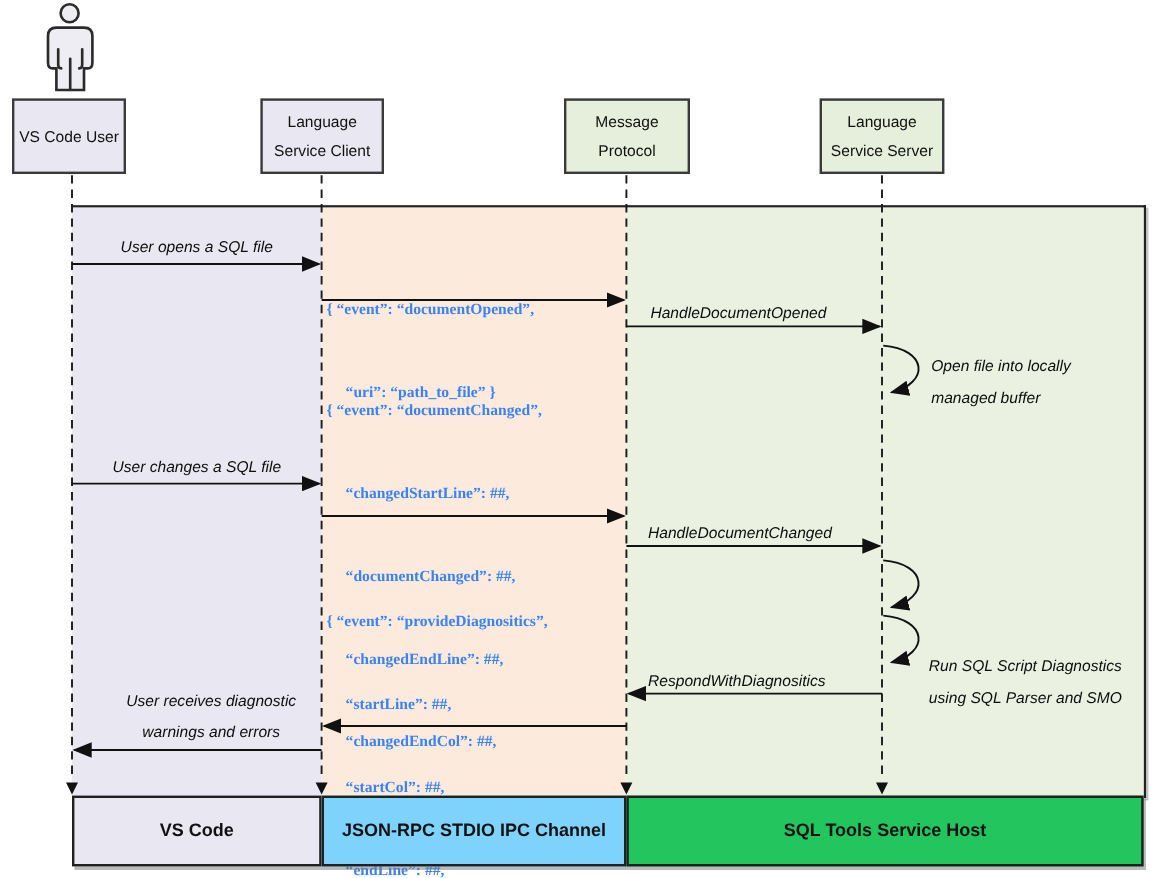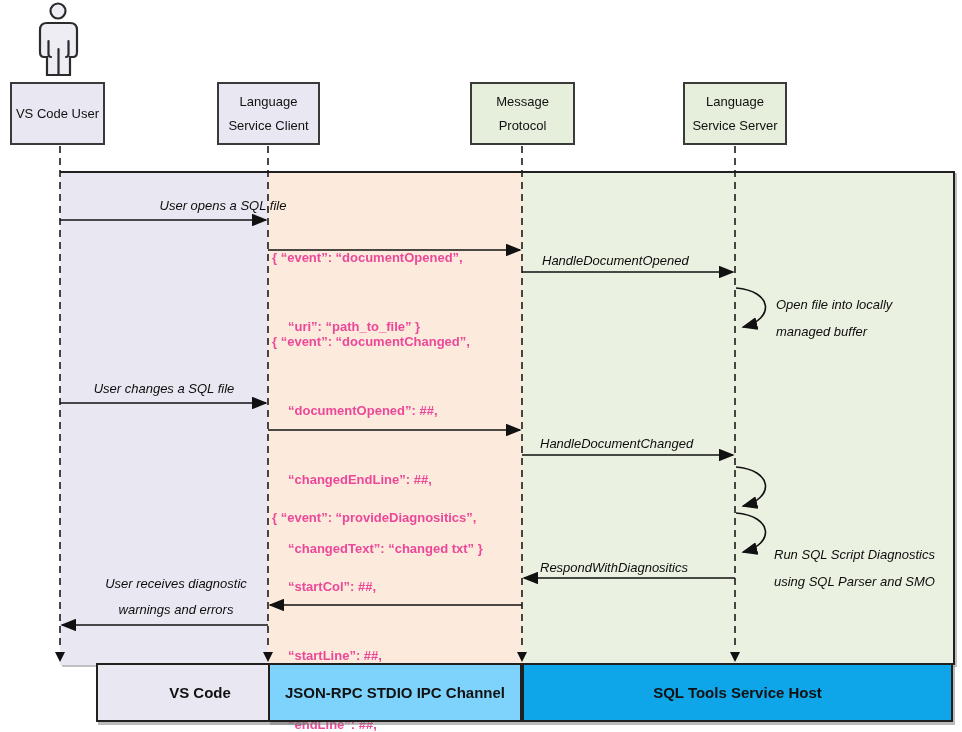--- a/index.html
+++ b/index.html
@@ -23,22 +23,22 @@
   .fbox{position:absolute;top:663px;height:59px;border:2px solid #202020;
         display:flex;align-items:center;justify-content:center;
         font-size:15px;font-weight:bold;box-sizing:border-box;
         box-shadow:2px 3px 0 rgba(120,120,120,.5);}
   
   .lbl{position:absolute;font-style:italic;font-size:13px;line-height:18px;color:#0d0d0d;white-space:nowrap;}
   .lbl.two{line-height:26px;white-space:normal;}
   .note{position:absolute;font-style:italic;font-size:13px;line-height:27px;color:#0d0d0d;white-space:nowrap;}
   .center{text-align:center;}
   
-  .payload{position:absolute;left:272px;font-family:Liberation Sans, sans-serif;
-           font-weight:bold;font-size:13px;line-height:23px;color:#ec4899;white-space:pre;}
+  .payload{position:absolute;left:272px;font-family:Liberation Serif, serif;
+           font-weight:bold;font-size:13px;line-height:23px;color:#3b82f6;white-space:pre;}
   .payload .pl:not(:first-child){padding-left:16px;}
   svg.overlay{position:absolute;left:0;top:0;z-index:3;}
   .layer{position:absolute;left:0;top:0;width:100%;height:100%;z-index:4;pointer-events:none;}
 </style>
 </head>
 <body>
 
 <div class="canvas">
 
   <div class="lanes">
@@ -106,21 +106,21 @@
     </div>
     <div class="pbox grn" style="left:470px;width:105px;position:absolute;">
       <div>Message</div>
       <div>Protocol</div>
     </div>
     <div class="pbox grn" style="left:683px;width:104px;position:absolute;">
       <div>Language</div>
       <div>Service Server</div>
     </div>
 
-    <div class="lbl center" style="left:76px;top:197px;width:208px;padding-left:43px;">User opens a SQL file</div>
+    <div class="lbl center" style="left:60px;top:197px;width:208px;">User opens a SQL file</div>
     <div class="lbl center" style="left:60px;top:380px;width:208px;">User changes a SQL file</div>
     <div class="lbl two center" style="left:60px;top:571px;width:232px;">
       <div>User receives diagnostic</div>
       <div>warnings and errors</div>
     </div>
     <div class="lbl" style="left:542px;top:252px;">HandleDocumentOpened</div>
     <div class="lbl" style="left:540px;top:435px;">HandleDocumentChanged</div>
     <div class="lbl" style="left:540px;top:559px;text-align:right;">RespondWithDiagnositics</div>
 
     <div class="note" style="left:776px;top:291px;">
@@ -131,37 +131,39 @@
       <div>Run SQL Script Diagnostics</div>
       <div>using SQL Parser and SMO</div>
     </div>
 
     <div class="payload" style="top:200px;">
       <div class="pl">{ “event”: “documentOpened”,</div>
       <div class="pl">“uri”: “path_to_file” }</div>
     </div>
     <div class="payload" style="top:284px;">
       <div class="pl">{ “event”: “documentChanged”,</div>
-      <div class="pl">“documentOpened”: ##,</div>
+      <div class="pl">“changedStartLine”: ##,</div>
+      <div class="pl">“documentChanged”: ##,</div>
       <div class="pl">“changedEndLine”: ##,</div>
+      <div class="pl">“changedEndCol”: ##,</div>
       <div class="pl">“changedText”: “changed txt” }</div>
     </div>
     <div class="payload" style="top:460px;">
       <div class="pl">{ “event”: “provideDiagnositics”,</div>
+      <div class="pl">“startLine”: ##,</div>
       <div class="pl">“startCol”: ##,</div>
-      <div class="pl">“startLine”: ##,</div>
       <div class="pl">“endLine”: ##,</div>
       
       
     </div>
 
-    <div class="fbox" style="left:60px;width:208px;background:#e9e8f2;position:absolute;margin-left:36px;">
+    <div class="fbox" style="left:60px;width:208px;background:#e9e8f2;position:absolute;">
       <span>VS Code</span>
     </div>
     <div class="fbox" style="left:268px;width:254px;background:#7dd3fc;position:absolute;">
       <span>JSON-RPC STDIO IPC Channel</span>
     </div>
-    <div class="fbox" style="left:522px;width:431px;background:#0ea5e9;position:absolute;">
+    <div class="fbox" style="left:522px;width:431px;background:#22c55e;position:absolute;">
       <span>SQL Tools Service Host</span>
     </div>
 
   </div>
 </div>
 
 </body></html>

